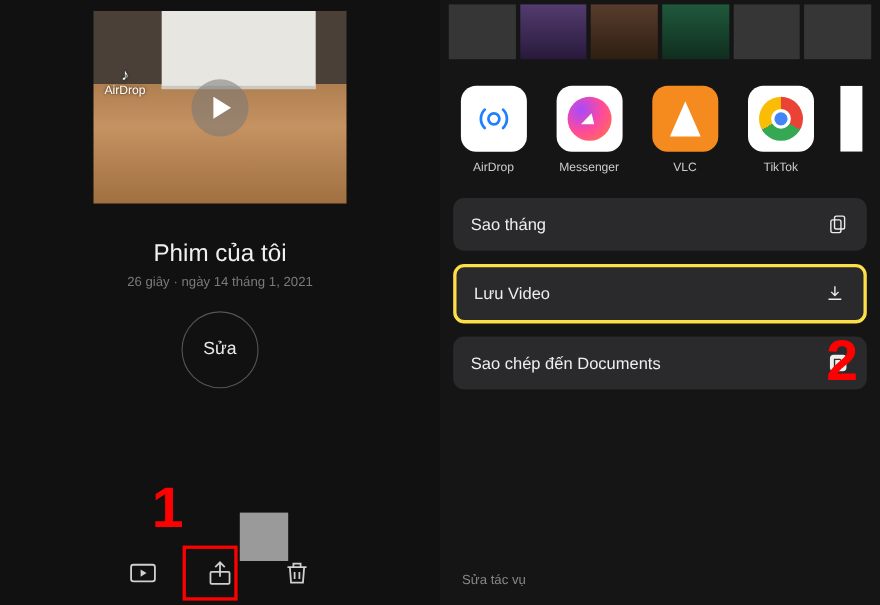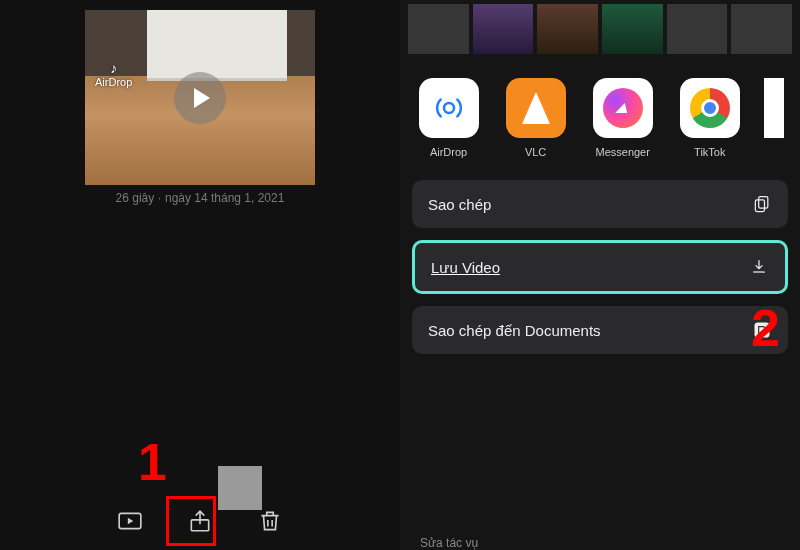--- a/index.html
+++ b/index.html
@@ -216,27 +216,26 @@
       align-items: center;
       justify-content: space-between;
       font-size: 15px;
       color: #eee;
       cursor: pointer;
       border-bottom: 1px solid #1c1c1e;
     }
     .action-row:last-child { border-bottom: none; }
     .action-row svg { width: 20px; height: 20px; stroke: #eee; fill: none; stroke-width: 1.5; }
     .save-highlight {
-      border: 3px solid #5eead4;
+      border: 3px solid #fde047;
       border-radius: 10px;
-      text-decoration: underline;
     }
     .footer-hint {
       position: absolute;
-      bottom: 0;
+      bottom: 16px;
       left: 20px;
       font-size: 12px;
       color: #888;
     }
     .divider-line {
       position: absolute;
       left: 400px;
       top: 0;
       width: 2px;
       height: 100%;
@@ -274,22 +273,26 @@
 
 <div class="pane-left">
   <div class="video-thumb">
     <div class="tiktok-watermark">
       <span class="note">♪</span>
       <span>AirDrop</span>
     </div>
     <div class="play-overlay"></div>
   </div>
 
+  <div class="title">Phim của tôi</div>
   <div class="subtitle">26 giây · ngày 14 tháng 1, 2021</div>
 
+  <button class="edit-circle">
+    <span>Sửa</span>
+  </button>
 
   <div class="callout callout-1">1</div>
 
   <div class="gray-pad"></div>
 
   <div class="bottom-bar">
     <div class="bar-icon">
       <svg viewBox="0 0 24 24">
           <rect x="2" y="5" width="20" height="14" rx="2"></rect>
           <path d="M10 9l5 3-5 3z" fill="#d0d0d0" stroke="none"></path>
@@ -327,51 +330,51 @@
     <div class="app">
       <div class="app-icon airdrop-bg">
         <svg viewBox="0 0 48 48">
             <circle cx="24" cy="24" r="6" fill="none" stroke="#1e7fff" stroke-width="3"></circle>
             <path d="M14 34a14 14 0 0 1 0-20M34 14a14 14 0 0 1 0 20" fill="none" stroke="#1e7fff" stroke-width="3" stroke-linecap="round"></path>
           </svg>
       </div>
       <div class="app-label">AirDrop</div>
     </div>
     <div class="app">
-      <div class="app-icon vlc-bg">
-        <div class="vlc-cone"></div>
-      </div>
-      <div class="app-label">VLC</div>
-    </div>
-    <div class="app">
       <div class="app-icon msgr-bg">
         <div class="msgr-bubble">
             <div class="msgr-bolt"></div>
           </div>
       </div>
       <div class="app-label">Messenger</div>
+    </div>
+    <div class="app">
+      <div class="app-icon vlc-bg">
+        <div class="vlc-cone"></div>
+      </div>
+      <div class="app-label">VLC</div>
     </div>
     <div class="app">
       <div class="app-icon chrome-bg">
         <div class="app-chrome-ring">
             <div class="app-chrome-center"></div>
           </div>
       </div>
       <div class="app-label">TikTok</div>
     </div>
     <div class="app partial">
       <div class="app-icon" style="background:#fff"></div>
     </div>
   </div>
 
   <div class="actions">
 
     <div class="action-group">
       <div class="action-row">
-        <span>Sao chép</span>
+        <span>Sao tháng</span>
         <svg viewBox="0 0 24 24">
             <rect x="8" y="3" width="11" height="14" rx="2"></rect>
             <rect x="4" y="7" width="11" height="14" rx="2"></rect>
           </svg>
       </div>
     </div>
 
     <div class="action-group save-highlight">
       <div class="action-row" style="border-bottom:none">
         <span>Lưu Video</span>

